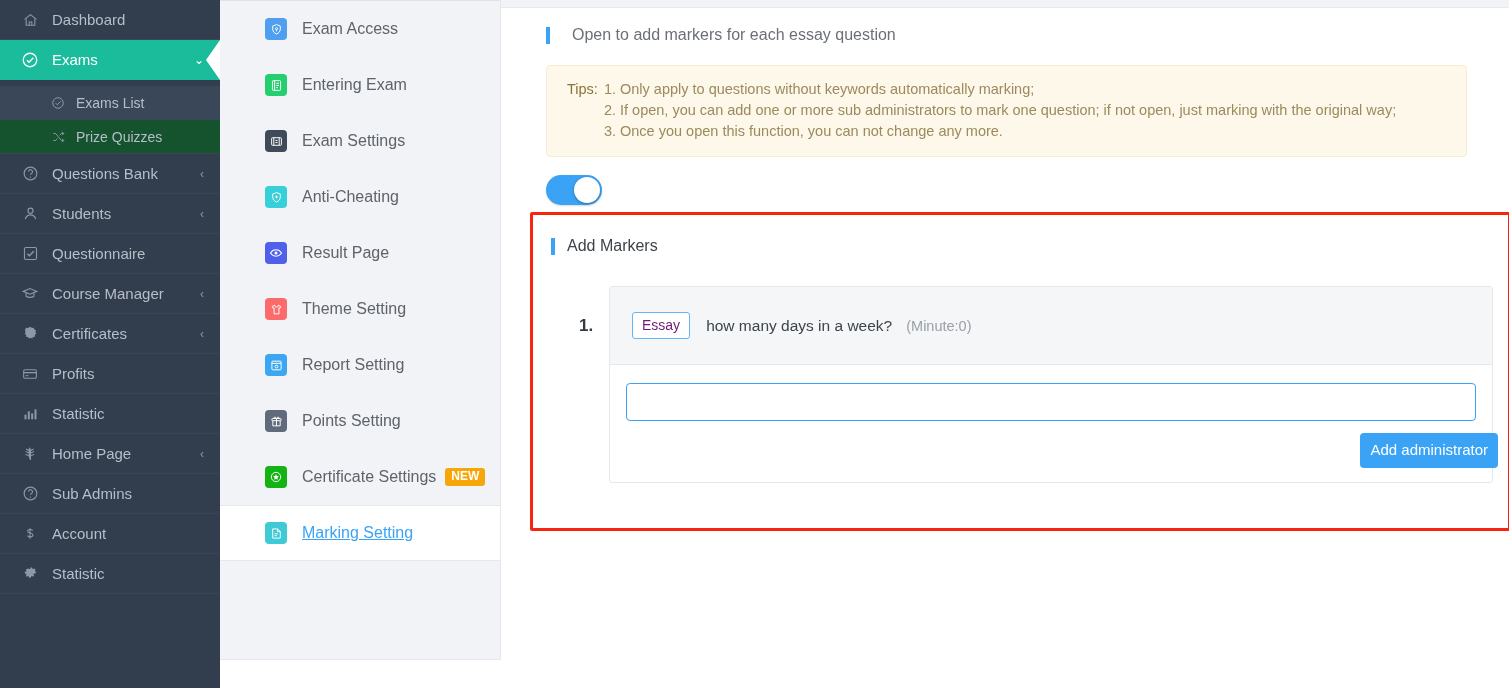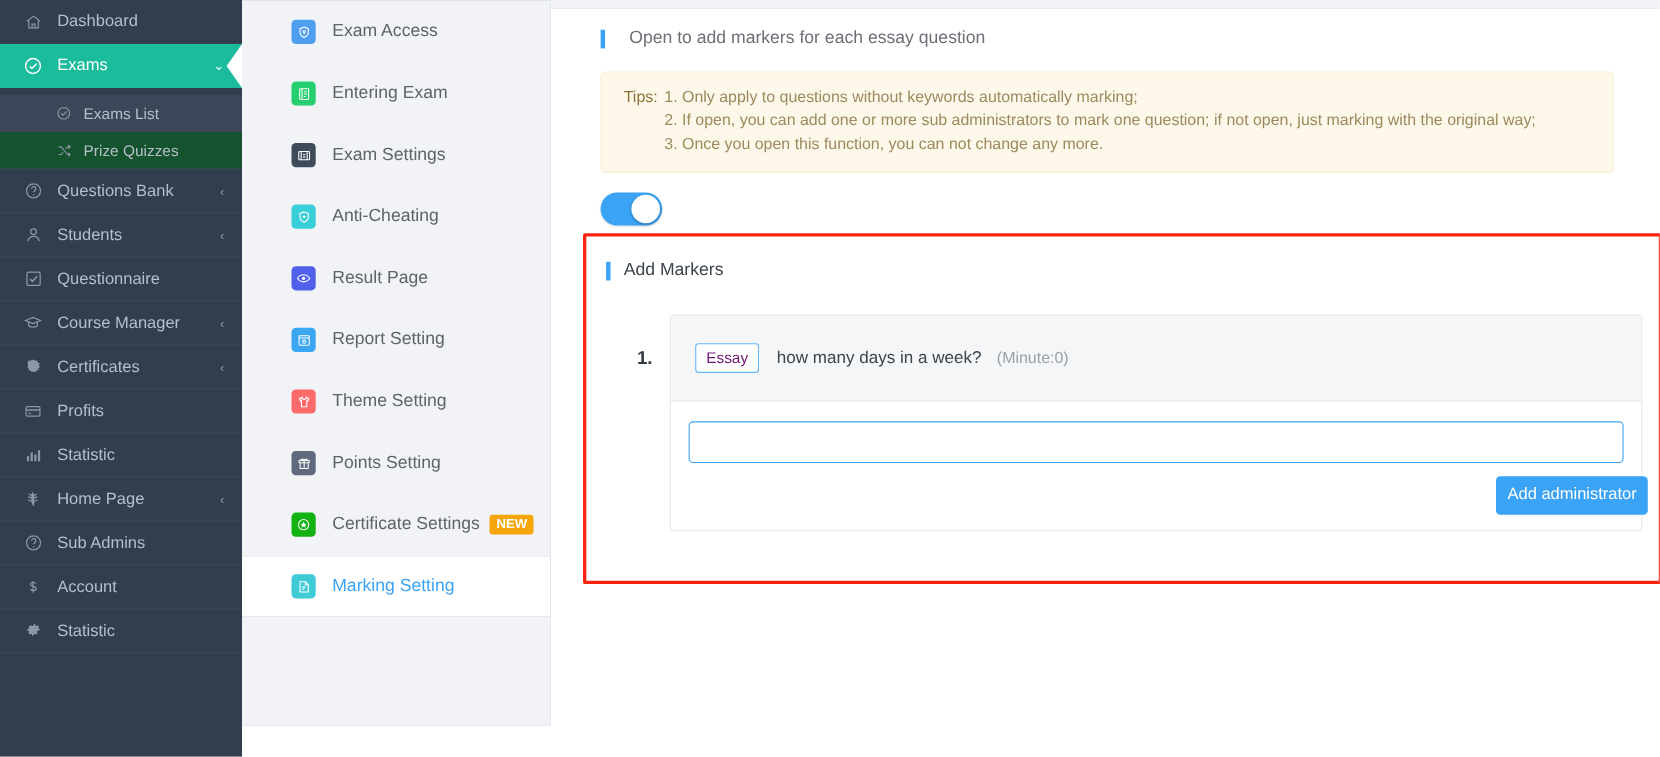--- a/index.html
+++ b/index.html
@@ -97,20 +97,21 @@
     width: 22px; height: 22px; border-radius: 4px;
     margin-right: 15px; flex: 0 0 22px;
     display: inline-flex; align-items: center; justify-content: center;
     color: #fff;
   }
   .sub-item.current {
     background: #ffffff;
     color: #3aa3f5;
     border-top: 1px solid #e4e7ec;
     border-bottom: 1px solid #e4e7ec;
+    text-decoration: underline;
   }
   .badge-new {
     display: inline-block;
     background: #f6a609; color: #fff;
     font-size: 12px; font-weight: bold;
     border-radius: 3px; padding: 2px 6px;
     margin-left: 9px; line-height: 1.1;
   }
   .sub-child {
     height: 49px;
@@ -456,37 +457,37 @@
       <span class="sq" style="background:#5060ea">
         <svg width="14" height="14" viewBox="0 0 24 24" fill="none" stroke="#fff" stroke-width="1.8">
             <path d="M2.5 12S6 6.5 12 6.5 21.5 12 21.5 12 18 17.5 12 17.5 2.5 12 2.5 12z"></path>
             <circle cx="12" cy="12" r="2.6" fill="#fff" stroke="none"></circle>
           </svg>
       </span>
       <span>Result Page</span>
     </div>
 
     <div class="sub-item">
+      <span class="sq" style="background:#fb6b6b">
+        <svg width="13" height="13" viewBox="0 0 24 24" fill="none" stroke="#fff" stroke-width="1.8">
+            <path d="M8.5 4L4 6.5l1.8 3.3 1.7-.9V20h9V8.9l1.7.9L20 6.5 15.5 4a3.5 3.5 0 01-7 0z"></path>
+          </svg>
+      </span>
+      <span>Theme Setting</span>
+    </div>
+
+    <div class="sub-item">
       <span class="sq" style="background:#3ba6f2">
         <svg width="13" height="13" viewBox="0 0 24 24" fill="none" stroke="#fff" stroke-width="1.8">
             <rect x="3.5" y="4" width="17" height="16" rx="1.5"></rect>
             <path d="M3.5 8h17"></path>
             <circle cx="12" cy="14" r="2.6"></circle>
           </svg>
       </span>
       <span>Report Setting</span>
-    </div>
-
-    <div class="sub-item">
-      <span class="sq" style="background:#fb6b6b">
-        <svg width="13" height="13" viewBox="0 0 24 24" fill="none" stroke="#fff" stroke-width="1.8">
-            <path d="M8.5 4L4 6.5l1.8 3.3 1.7-.9V20h9V8.9l1.7.9L20 6.5 15.5 4a3.5 3.5 0 01-7 0z"></path>
-          </svg>
-      </span>
-      <span>Theme Setting</span>
     </div>
 
     <div class="sub-item">
       <span class="sq" style="background:#5f6b7c">
         <svg width="13" height="13" viewBox="0 0 24 24" fill="none" stroke="#fff" stroke-width="1.8">
             <rect x="3.5" y="6.5" width="17" height="4" rx="1"></rect>
             <path d="M5.2 10.5V20h13.6v-9.5"></path>
             <path d="M12 6.5V20"></path>
             <path d="M12 6.5C10.5 3 6.5 3.5 7.5 6.5"></path>
             <path d="M12 6.5C13.5 3 17.5 3.5 16.5 6.5"></path>

